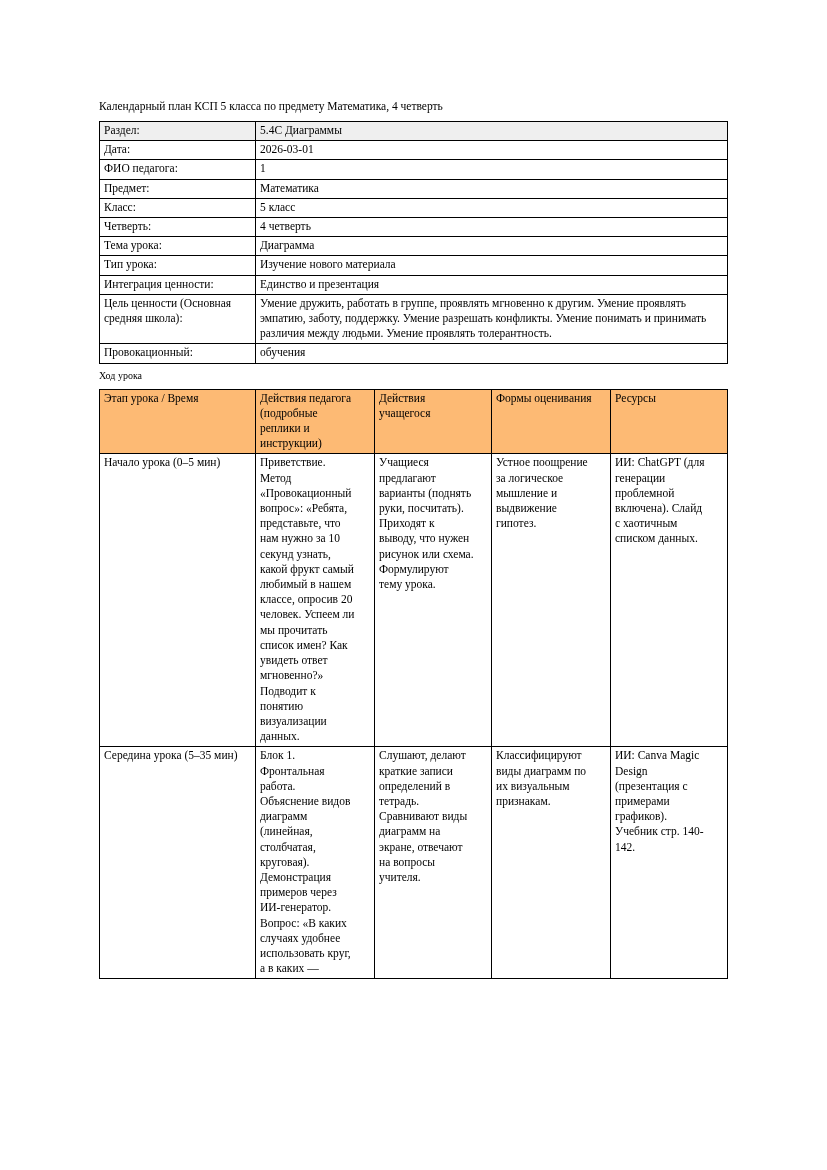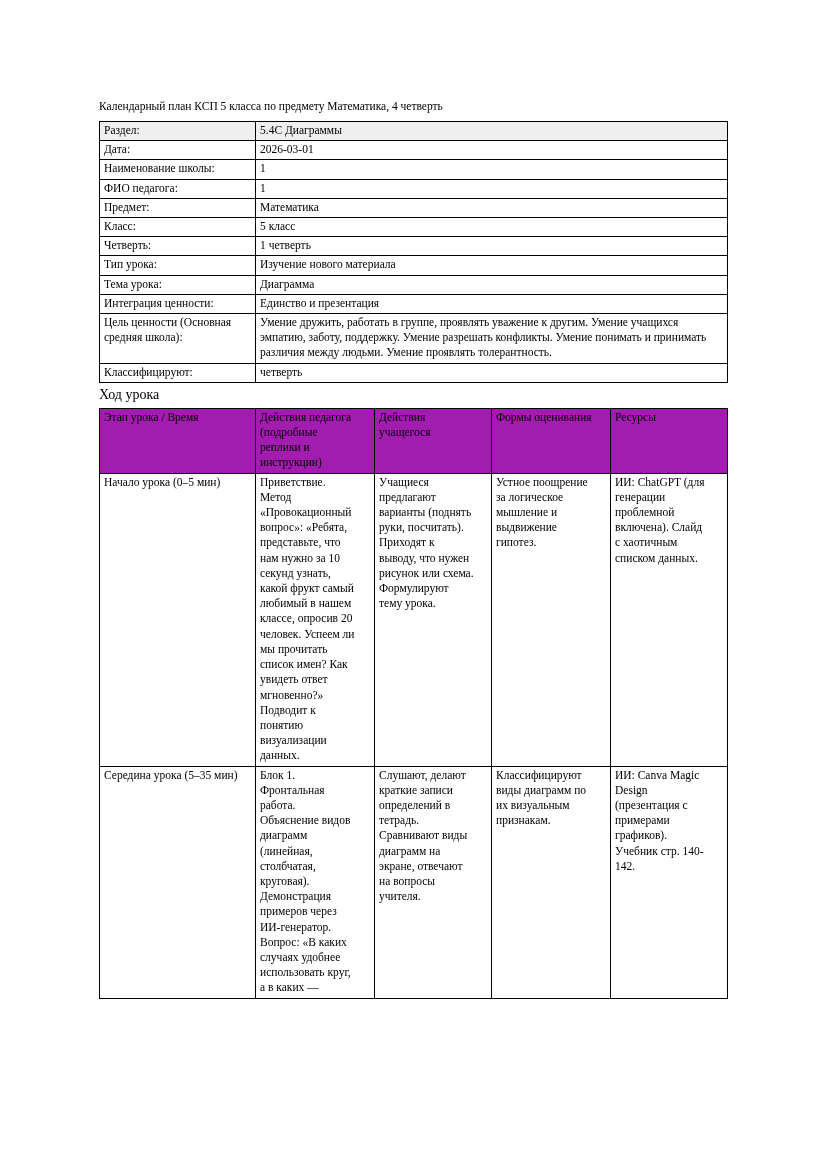--- a/index.html
+++ b/index.html
@@ -22,21 +22,21 @@
     padding: 99px 99px 0 99px;
     background: #ffffff;
   }
   .doc-title {
     font-size: 11.5px;
     line-height: 15px;
     margin: 0 0 7px 0;
     white-space: nowrap;
   }
   .section-label {
-    font-size: 14px;
+    font-size: 10px;
     line-height: 15px;
     margin: 4px 0 6px 0;
   }
   table.grid {
     border-collapse: collapse;
     table-layout: fixed;
     width: 628px;
     font-size: 11.5px;
     line-height: 15.2px;
   }
@@ -54,21 +54,21 @@
   table.info col.c-label { width: 156px; }
   table.info col.c-value { width: 472px; }
   table.info tr.shaded td { background: #efefef; }
 
   
   table.flow col.f1 { width: 156px; }
   table.flow col.f2 { width: 119px; }
   table.flow col.f3 { width: 117px; }
   table.flow col.f4 { width: 119px; }
   table.flow col.f5 { width: 117px; }
-  table.flow thead td { background: #a21caf; height: 58px; }
+  table.flow thead td { background: #fdba74; height: 58px; }
   table.flow tbody td { }
   .cell-pre { white-space: pre-line; }
 </style>
 </head>
 <body>
 
 <div class="page">
 
   <div class="doc-title">Календарный план КСП 5 класса по предмету Математика, 4 четверть</div>
 
@@ -80,58 +80,54 @@
     <tbody>
       <tr class="shaded">
         <td>Раздел:</td>
         <td>5.4C Диаграммы</td>
       </tr>
       <tr>
         <td>Дата:</td>
         <td>2026-03-01</td>
       </tr>
       <tr>
-        <td>Наименование школы:</td>
-        <td>1</td>
-      </tr>
-      <tr>
         <td>ФИО педагога:</td>
         <td>1</td>
       </tr>
       <tr>
         <td>Предмет:</td>
         <td>Математика</td>
       </tr>
       <tr>
         <td>Класс:</td>
         <td>5 класс</td>
       </tr>
       <tr>
         <td>Четверть:</td>
-        <td>1 четверть</td>
+        <td>4 четверть</td>
+      </tr>
+      <tr>
+        <td>Тема урока:</td>
+        <td>Диаграмма</td>
       </tr>
       <tr>
         <td>Тип урока:</td>
         <td>Изучение нового материала</td>
-      </tr>
-      <tr>
-        <td>Тема урока:</td>
-        <td>Диаграмма</td>
       </tr>
       <tr>
         <td>Интеграция ценности:</td>
         <td>Единство и презентация</td>
       </tr>
       <tr>
         <td>Цель ценности (Основная средняя школа):</td>
-        <td>Умение дружить, работать в группе, проявлять уважение к другим. Умение учащихся эмпатию, заботу, поддержку. Умение разрешать конфликты. Умение понимать и принимать различия между людьми. Умение проявлять толерантность.</td>
+        <td>Умение дружить, работать в группе, проявлять мгновенно к другим. Умение проявлять эмпатию, заботу, поддержку. Умение разрешать конфликты. Умение понимать и принимать различия между людьми. Умение проявлять толерантность.</td>
       </tr>
       <tr>
-        <td>Классифицируют:</td>
-        <td>четверть</td>
+        <td>Провокационный:</td>
+        <td>обучения</td>
       </tr>
     </tbody>
   </table>
 
   <div class="section-label">Ход урока</div>
 
   <table class="grid flow">
     <colgroup>
       <col class="f1">
         <col class="f2">

